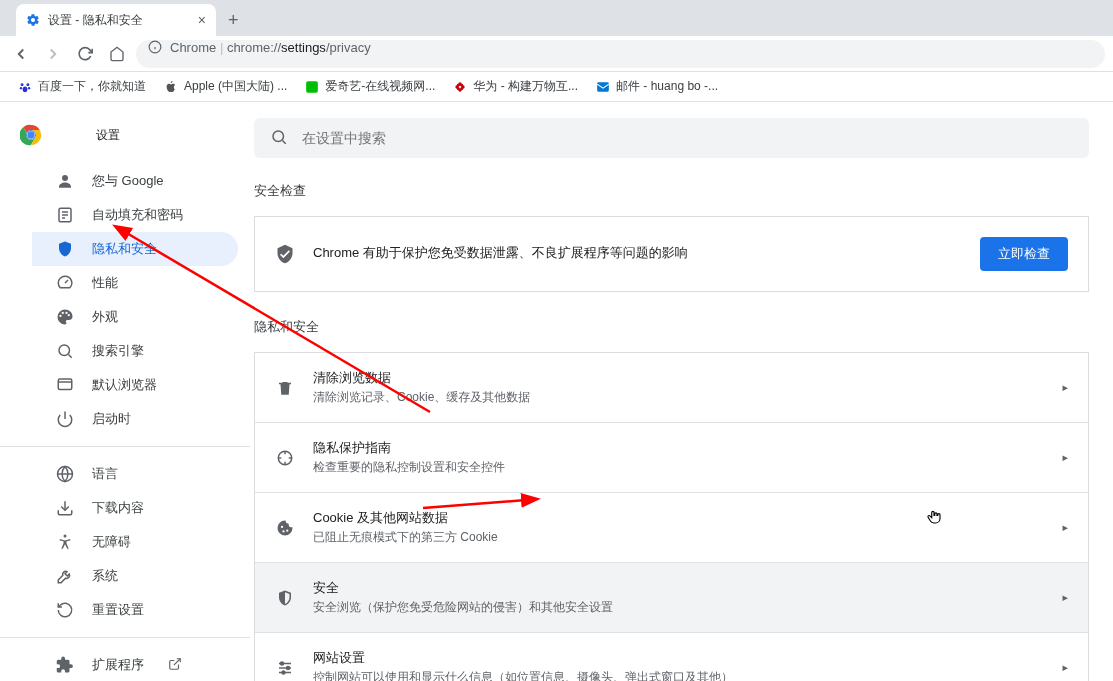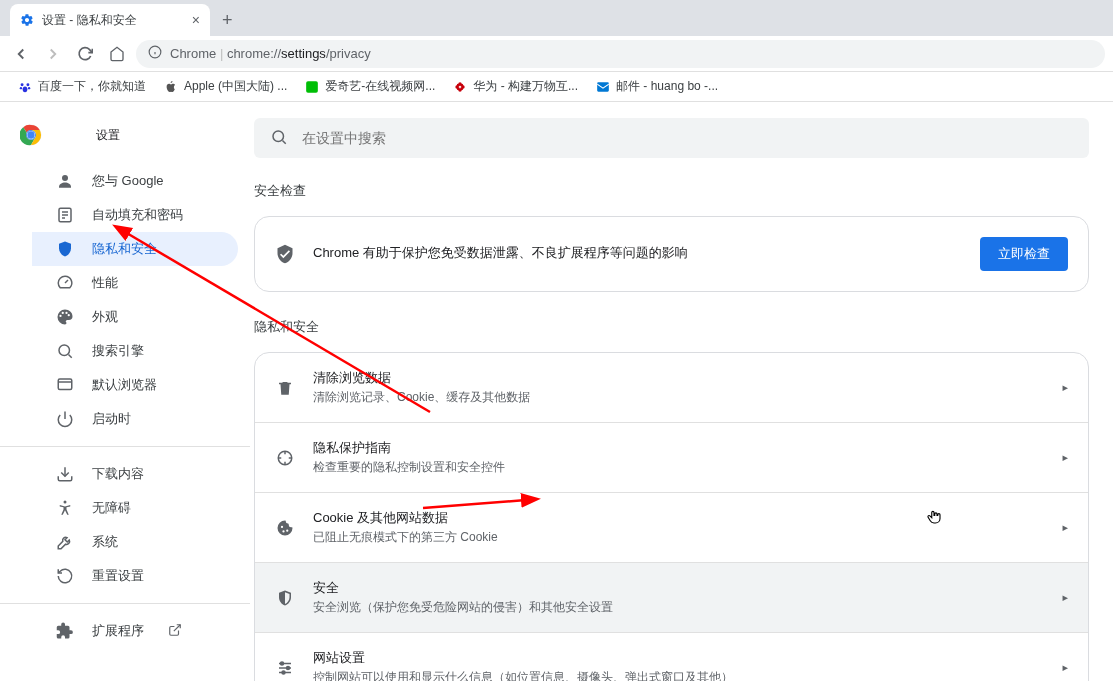--- a/index.html
+++ b/index.html
@@ -1,29 +1,29 @@
 <!DOCTYPE html>
 <html><head>
   <meta charset="utf-8">
   <style>
     * { margin: 0; padding: 0; box-sizing: border-box; font-family: "Microsoft YaHei", Arial, sans-serif; }
     body { background: #fff; font-size: 13px; color: #333; }
 
     
-    .tab-strip { height: 36px; background: #dee1e6; display: flex; align-items: flex-end; padding-left: 10px; }
+    .tab-strip { height: 36px; background: #dee1e6; display: flex; align-items: flex-end; padding-left: 16px; }
     .tab { background: #fff; height: 32px; width: 200px; border-radius: 8px 8px 0 0; display: flex; align-items: center; padding: 0 10px; gap: 8px; font-size: 12px; color: #3c4043; }
     .tab-favicon { width: 14px; height: 14px; display: flex; align-items: center; justify-content: center; color: #1a73e8; }
     .tab-close { margin-left: auto; color: #5f6368; font-size: 14px; cursor: pointer; }
     .new-tab { color: #5f6368; font-size: 18px; padding: 0 12px; cursor: pointer; height: 32px; display:flex; align-items:center; }
 
     
     .toolbar { height: 36px; background: #fff; border-bottom: 1px solid #e0e0e0; display: flex; align-items: center; padding: 0 8px; gap: 6px; }
     .nav-btn { width: 26px; height: 26px; display: flex; align-items: center; justify-content: center; color: #5f6368; cursor: pointer; border-radius: 50%; }
     .nav-btn.disabled { color: #bdbdbd; }
-    .address-bar { flex: 1; height: 28px; background: #f1f3f4; border-radius: 14px; display: flex; align-items: center; padding: 0 12px; gap: 8px; color: #5f6368; font-size: 13px; }
+    .address-bar { flex: 1; height: 28px; background: #f1f3f4; border-radius: 14px; display: flex; padding: 0 12px; gap: 8px; color: #5f6368; font-size: 13px; }
     .addr-info { color: #5f6368; }
     .addr-chrome { color: #5f6368; }
     .addr-pipe { color: #bdbdbd; }
     .addr-url { color: #202124; }
     .addr-path { color: #5f6368; }
 
     
     .bookmarks { height: 30px; background: #fff; border-bottom: 1px solid #e0e0e0; display: flex; align-items: center; padding: 0 18px; gap: 18px; font-size: 12px; color: #3c4043; }
     .bm-item { display: flex; align-items: center; gap: 6px; cursor: pointer; }
     .bm-icon { width: 14px; height: 14px; display:flex; align-items:center; justify-content:center; }
@@ -41,21 +41,21 @@
     .side-icon { width: 18px; color: #5f6368; display: flex; align-items:center; justify-content:center; }
     .side-divider { height: 1px; background: #e0e0e0; margin: 10px 0; }
     .ext-link-icon { margin-left: 6px; color: #5f6368; }
 
     .content { flex: 1; padding: 10px 24px 20px 4px; }
     .search-wrap { display: flex; align-items: center; background: #f1f3f4; border-radius: 6px; height: 40px; padding: 0 16px; gap: 14px; margin: 6px 0 24px; }
     .search-wrap input { border: none; background: transparent; outline: none; flex: 1; font-size: 14px; color: #5f6368; }
 
     .section-title { font-size: 13px; color: #3c4043; margin: 8px 0 16px; font-weight: 500; }
 
-    .card { border: 1px solid #dadce0; border-radius: 15px; margin-bottom: 26px; }
+    .card { border: 1px solid #dadce0; border-radius: 0; margin-bottom: 26px; }
     .card-row { display: flex; align-items: center; padding: 16px 20px; gap: 18px; border-bottom: 1px solid #e0e0e0; cursor: pointer; position: relative; }
     .card-row:last-child { border-bottom: none; }
     .card-row.highlight { background: #f1f3f4; }
     .card-icon { width: 20px; color: #5f6368; display:flex; align-items:center; justify-content:center; flex-shrink:0; }
     .card-text { flex: 1; }
     .card-title { font-size: 13px; color: #202124; margin-bottom: 2px; }
     .card-desc { font-size: 12px; color: #5f6368; }
     .chevron { color: #5f6368; font-size: 11px; flex-shrink:0; }
 
     .safety-row { padding: 20px; }
@@ -263,20 +263,30 @@
             </svg>
           </span>
           <span>启动时</span>
         </div>
       </div>
     <div class="side-divider"></div>
     <div id="side2">
         <div class="side-item">
           <span class="side-icon">
             <svg width="18" height="18" viewBox="0 0 24 24" fill="none" stroke="currentColor" stroke-width="2">
+              <circle cx="12" cy="12" r="10"></circle>
+              <line x1="2" y1="12" x2="22" y2="12"></line>
+              <path d="M12 2a15 15 0 0 1 4 10 15 15 0 0 1-4 10 15 15 0 0 1-4-10 15 15 0 0 1 4-10z"></path>
+            </svg>
+          </span>
+          <span>语言</span>
+        </div>
+        <div class="side-item">
+          <span class="side-icon">
+            <svg width="18" height="18" viewBox="0 0 24 24" fill="none" stroke="currentColor" stroke-width="2">
               <path d="M21 15v4a2 2 0 0 1-2 2H5a2 2 0 0 1-2-2v-4"></path>
               <polyline points="7 10 12 15 17 10"></polyline>
               <line x1="12" y1="15" x2="12" y2="3"></line>
             </svg>
           </span>
           <span>下载内容</span>
         </div>
         <div class="side-item">
           <span class="side-icon">
             <svg width="18" height="18" viewBox="0 0 24 24" fill="currentColor">

